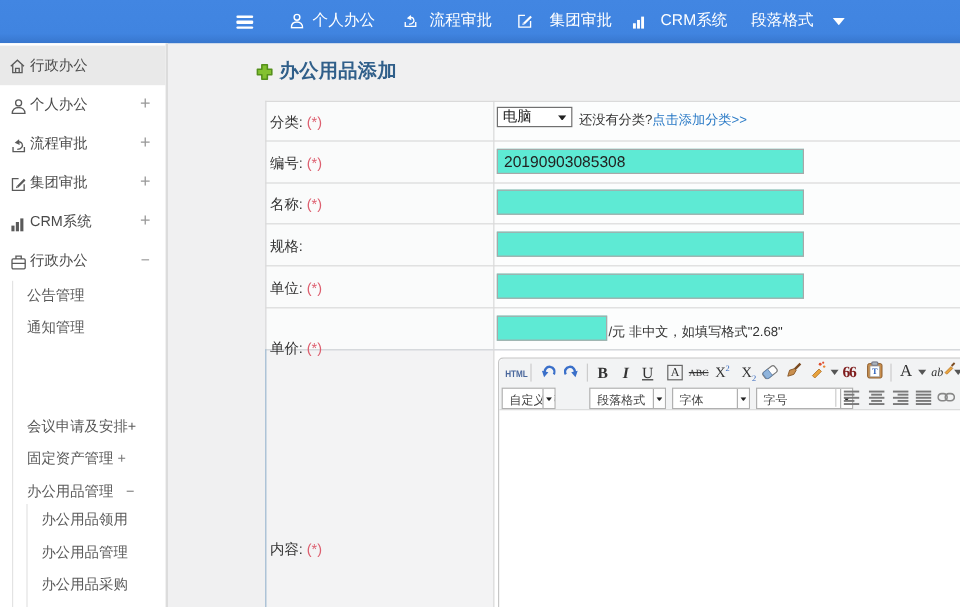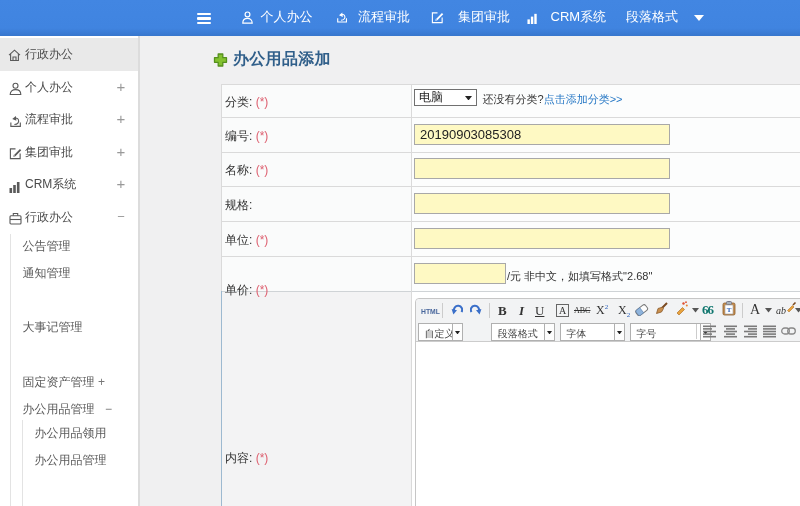--- a/index.html
+++ b/index.html
@@ -13,21 +13,21 @@
 #sb .it{position:absolute;left:0;width:138px;font-size:12px;color:#4a4a4a;white-space:nowrap}
 #sb .sel{background:#e9e9e9}
 #sb .pm{position:absolute;left:114px;width:14px;text-align:center;font-size:15px;color:#999;font-weight:400}
 #sb .l2{color:#5a5a5a}
 .vline{position:absolute;width:1px;background:#e3e3e3}
 #ttl{position:absolute;left:233px;top:48.5px;font-size:16px;font-weight:bold;color:#305f8a;letter-spacing:0.3px}
 .hl{position:absolute;height:1px;background:#dadada}
 .vl{position:absolute;width:1px;background:#dadada}
 .lbl{position:absolute;left:225px;font-size:12px;color:#333;white-space:nowrap}
 .star{color:#dd5f6f}
-.inp{position:absolute;background:#fef9c3;border:1px solid #a8a8a8;font-size:13px;color:#222;line-height:19px;padding-left:5px}
+.inp{position:absolute;background:#5eead4;border:1px solid #a8a8a8;font-size:13px;color:#222;line-height:19px;padding-left:5px}
 .tbt{position:absolute;white-space:nowrap;color:#333}
 .tser{font-family:"Liberation Serif",serif}
 .tsep{position:absolute;top:4px;width:1px;height:15px;background:#ccc}
 .ticon{position:absolute}
 #sb>svg{z-index:2}
 .tcar{position:absolute;top:9px}
 .tdd{position:absolute;top:23.5px;height:18.5px;background:#fff;border:1px solid #b0b0b0;overflow:hidden}
 .tdd span{position:absolute;left:5.5px;top:3px;font-size:10px;color:#444;white-space:nowrap}
 .tdd i{position:absolute;right:0;top:0;bottom:0;width:10px;border-left:1px solid #b0b0b0;background:#fdfdfd}
 .tdd i svg{position:absolute;left:2px;top:7px}
@@ -108,25 +108,26 @@
  <div class="it sel" style="top:1.5px;height:33px;line-height:33.5px;padding-left:25px">行政办公</div>
  <div class="it" style="top:34.5px;height:32.5px;line-height:32.5px;padding-left:25px">个人办公<span class="pm">+</span></div>
  <div class="it" style="top:67px;height:32.5px;line-height:32.5px;padding-left:25px">流程审批<span class="pm">+</span></div>
  <div class="it" style="top:99.5px;height:32.5px;line-height:32.5px;padding-left:25px">集团审批<span class="pm">+</span></div>
  <div class="it" style="top:132px;height:32.5px;line-height:32.5px;padding-left:25px">CRM系统<span class="pm">+</span></div>
  <div class="it" style="top:164.5px;height:32.5px;line-height:32.5px;padding-left:25px">行政办公<span class="pm" style="font-size:13px">−</span></div>
  <div class="vline" style="left:10px;top:198px;height:272px"></div>
  <div class="vline" style="left:22px;top:384px;height:86px"></div>
  <div class="it l2" style="top:196.5px;height:27.3px;line-height:27.3px;padding-left:22.5px">公告管理</div>
  <div class="it l2" style="top:223.8px;height:27.3px;line-height:27.3px;padding-left:22.5px">通知管理</div>
- <div class="it l2" style="top:278.4px;height:27.3px;line-height:27.3px;padding-left:22.5px">大事记管理</div>
+ <div class="it l2" style="top:305.7px;height:27.3px;line-height:27.3px;padding-left:22.5px">会议申请及安排+</div>
  <div class="it l2" style="top:333px;height:27.3px;line-height:27.3px;padding-left:22.5px">固定资产管理<span style="position:absolute;left:98px;color:#777">+</span></div>
  <div class="it l2" style="top:360.3px;height:27.3px;line-height:27.3px;padding-left:22.5px">办公用品管理<span style="position:absolute;left:105px;color:#777">−</span></div>
  <div class="it l2" style="top:383.6px;height:27px;line-height:27px;padding-left:34.5px">办公用品领用</div>
  <div class="it l2" style="top:410.6px;height:27px;line-height:27px;padding-left:34.5px">办公用品管理</div>
+ <div class="it l2" style="top:437.6px;height:27px;line-height:27px;padding-left:34.5px">办公用品采购</div>
 </div>
 <svg width="15" height="14" viewBox="0 0 15 14" style="position:absolute;left:213px;top:53px">
     <path d="M5.2 1 L9.8 1 L9.8 4.7 L13.5 4.7 L13.5 9.3 L9.8 9.3 L9.8 13 L5.2 13 L5.2 9.3 L1.5 9.3 L1.5 4.7 L5.2 4.7 Z" fill="#83c130" stroke="#55901c" stroke-width="1.3" stroke-linejoin="round"></path>
   </svg>
 <div id="ttl">办公用品添加</div>
 <div id="formarea">
 
  <div class="abs" style="left:222px;top:85px;width:190px;height:206px;background:#fafbfb"></div>
  <div class="abs" style="left:412px;top:85px;width:388px;height:206px;background:#fcfdfd"></div>
  <div class="abs" style="left:222px;top:292px;width:190px;height:214px;background:#f3f3f4"></div>
@@ -198,21 +199,21 @@
         </svg>
    <svg class="ticon" style="left:258px;top:2px" width="15" height="15" viewBox="0 0 15 15">
           <path d="M3 12 L8.5 6.5 L10.5 8.5 L5 14 Z" fill="#e8a33d" stroke="#b2722a" stroke-width="0.7"></path>
           <circle cx="9.5" cy="2.5" r="1.2" fill="#e04f2f"></circle>
           <circle cx="12.8" cy="4.5" r="1" fill="#e8832f"></circle>
           <circle cx="12" y="1" cy="1.2" r="0.9" fill="#e04f2f"></circle>
         </svg>
    <svg class="tcar" style="left:276px" width="7" height="5" viewBox="0 0 7 5">
           <path d="M0 0 L7 0 L3.5 4.5 Z" fill="#555"></path>
         </svg>
-   <span class="tbt tser" style="left:286px;top:3px;font-size:13px;font-weight:bold;color:#0f766e;letter-spacing:-1px">66</span>
+   <span class="tbt tser" style="left:286px;top:3px;font-size:13px;font-weight:bold;color:#7f1d1d;letter-spacing:-1px">66</span>
    <svg class="ticon" style="left:306px;top:2px" width="14" height="15" viewBox="0 0 14 15">
           <rect x="1" y="2" width="12" height="12" rx="1.5" fill="#c98f4e" stroke="#8a5a2a" stroke-width="0.8"></rect>
           <rect x="4.5" y="0.5" width="5" height="3" rx="1" fill="#aab4bc" stroke="#778"></rect>
           <rect x="3" y="4" width="8" height="9" fill="#fff" stroke="#999" stroke-width="0.6"></rect>
           <text x="7" y="11" font-size="7" fill="#2a5fba" text-anchor="middle" font-family="Liberation Serif" font-weight="bold">T</text>
         </svg>
    <div class="tsep" style="left:326px"></div>
    <span class="tbt tser" style="left:334px;top:3px;font-size:14px">A</span>
    <svg class="tcar" style="left:349px" width="7" height="5" viewBox="0 0 7 5">
           <path d="M0 0 L7 0 L3.5 4.5 Z" fill="#555"></path>

